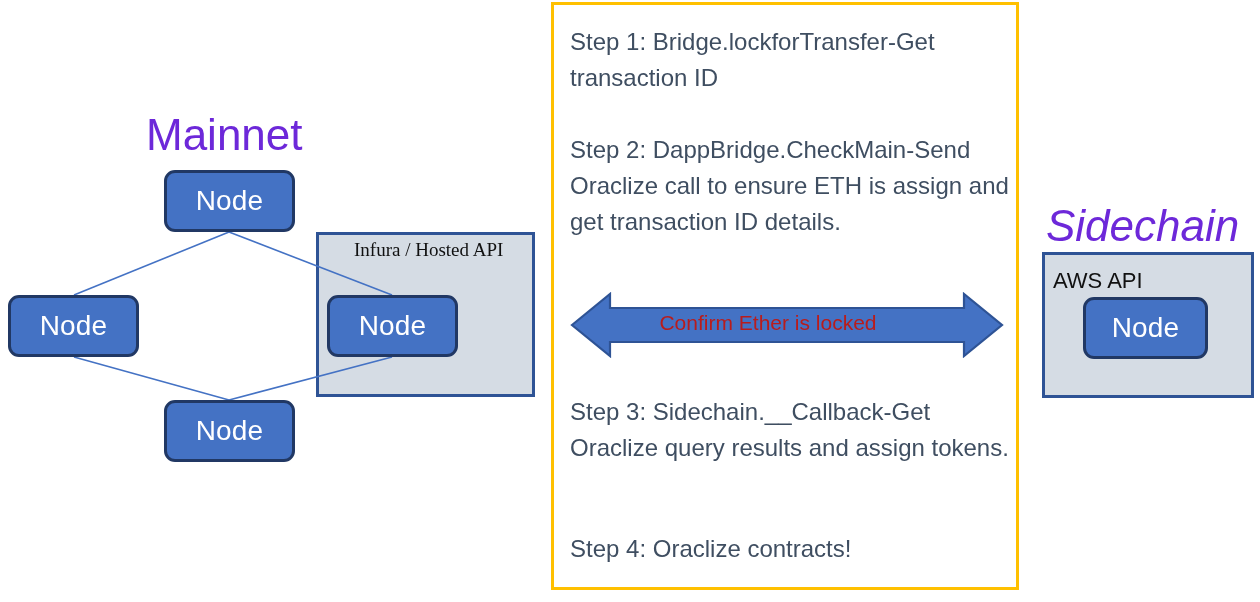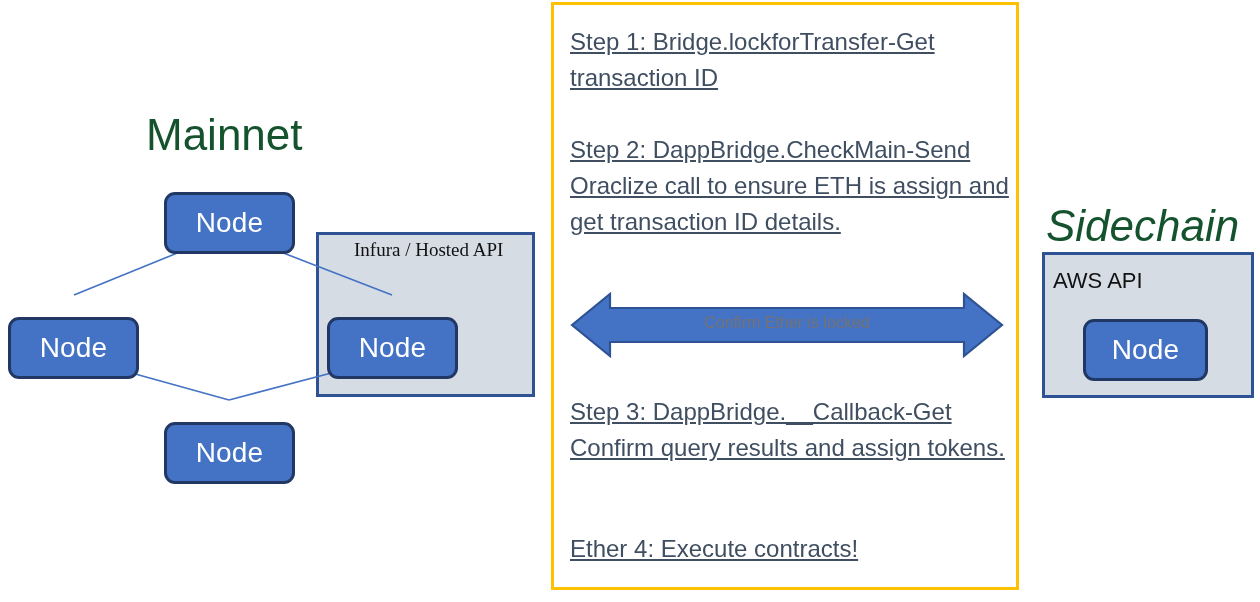--- a/index.html
+++ b/index.html
@@ -27,27 +27,26 @@
     border-radius: 11px;
     box-sizing: border-box;
     display: flex;
     align-items: center;
     justify-content: center;
     color: #ffffff;
     font-size: 28px;
     line-height: 1;
     letter-spacing: .2px;
     z-index: 4;
-    margin-top: 22px;
   }
 
   
   .section-title {
     position: absolute;
-    color: #14532d;
+    color: #6d28d9;
     font-size: 44px;
     line-height: 1;
     white-space: nowrap;
     z-index: 3;
   }
 
   
   .grey-box {
     position: absolute;
     background: #D5DCE4;
@@ -88,40 +87,39 @@
     z-index: 1;
   }
   .step-text {
     position: absolute;
     left: 570px;
     width: 445px;
     color: #3F4E61;
     font-size: 24px;
     line-height: 36px;
     z-index: 5;
-    text-decoration: underline;
   }
 
   
   #arrow-wrap {
     position: absolute;
     left: 570px;
     top: 292px;
     width: 434px;
     height: 66px;
     z-index: 6;
   }
   #arrow-label {
     position: absolute;
-    left: 570px;
+    left: 551px;
     top: 310px;
     width: 434px;
     text-align: center;
-    color: #737373;
-    font-size: 16px;
+    color: #b91c1c;
+    font-size: 21px;
     line-height: 26px;
     z-index: 7;
     pointer-events: none;
   }
 </style>
 </head>
 <body>
 
 <div id="canvas">
 
@@ -163,23 +161,23 @@
 
   <div class="step-text" style="top:132px;">Step 2: DappBridge.CheckMain-Send Oraclize call to ensure ETH is assign and get transaction ID details.</div>
 
   <div id="arrow-wrap">
     <svg viewBox="0 0 434 66" width="434" height="66" xmlns="http://www.w3.org/2000/svg">
       <polygon points="2,33 40,2 40,16 394,16 394,2 432,33 394,64 394,50 40,50 40,64" fill="#4472C4" stroke="#2E5395" stroke-width="2.2" stroke-linejoin="miter"></polygon>
     </svg>
   </div>
   <div id="arrow-label">Confirm Ether is locked</div>
 
-  <div class="step-text" style="top:394px;">Step 3: DappBridge.__Callback-Get Confirm query results and assign tokens.</div>
+  <div class="step-text" style="top:394px;">Step 3: Sidechain.__Callback-Get Oraclize query results and assign tokens.</div>
 
-  <div class="step-text" style="top:531px;">Ether 4: Execute contracts!</div>
+  <div class="step-text" style="top:531px;">Step 4: Oraclize contracts!</div>
 
   <div class="section-title" style="left:1046px; top:204px;font-style:italic;">Sidechain</div>
 
   <div class="grey-box" style="left:1042px; top:252px; width:212px; height:146px;"></div>
   <div class="grey-box-label" style="left:1053px; top:259px; font-size:22px;margin-top:11px;">AWS API</div>
 
   <div class="node" style="left:1083px; top:297px; width:125px; height:62px;">
     <span>Node</span>
   </div>
 

